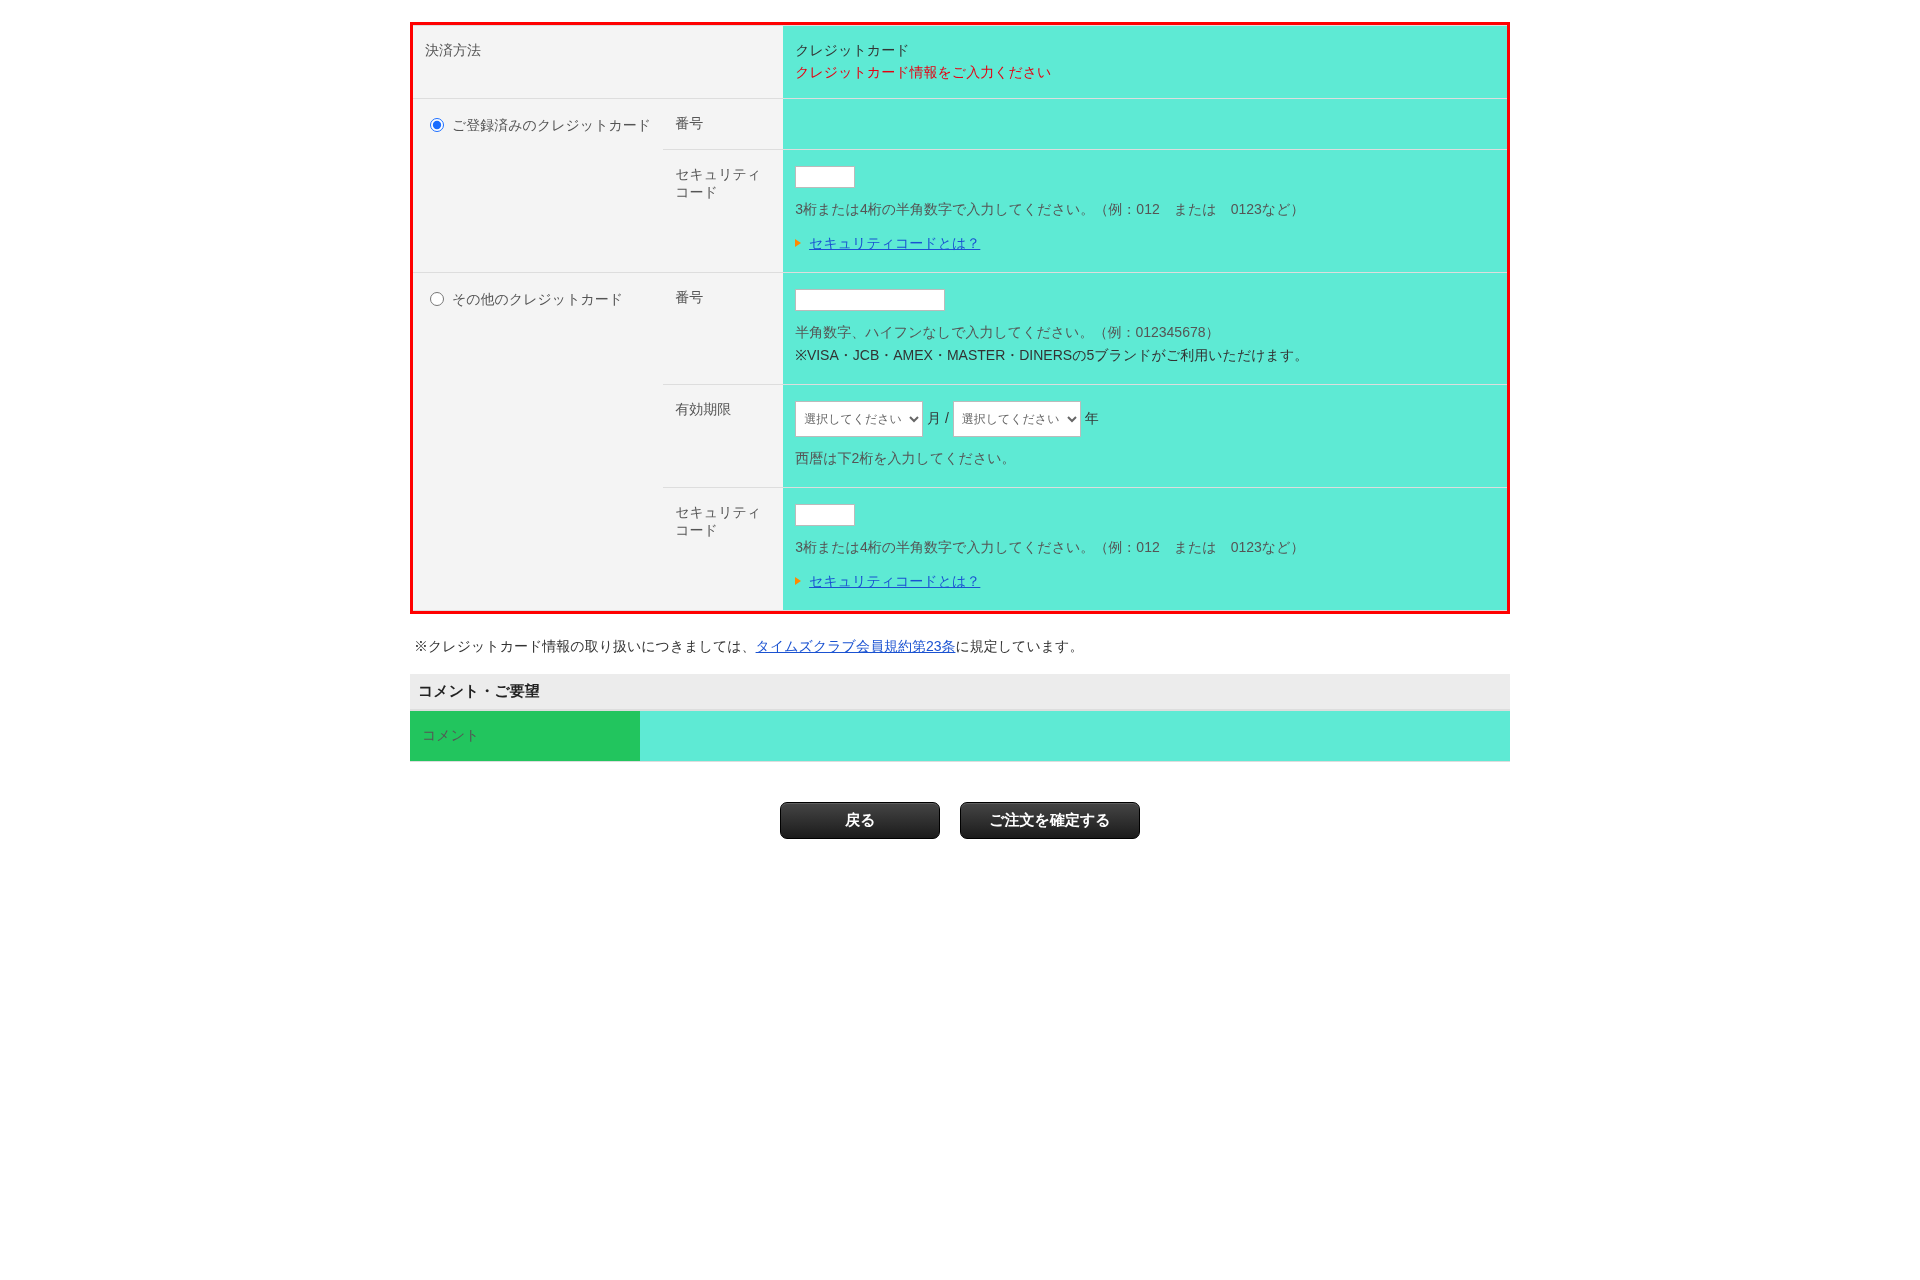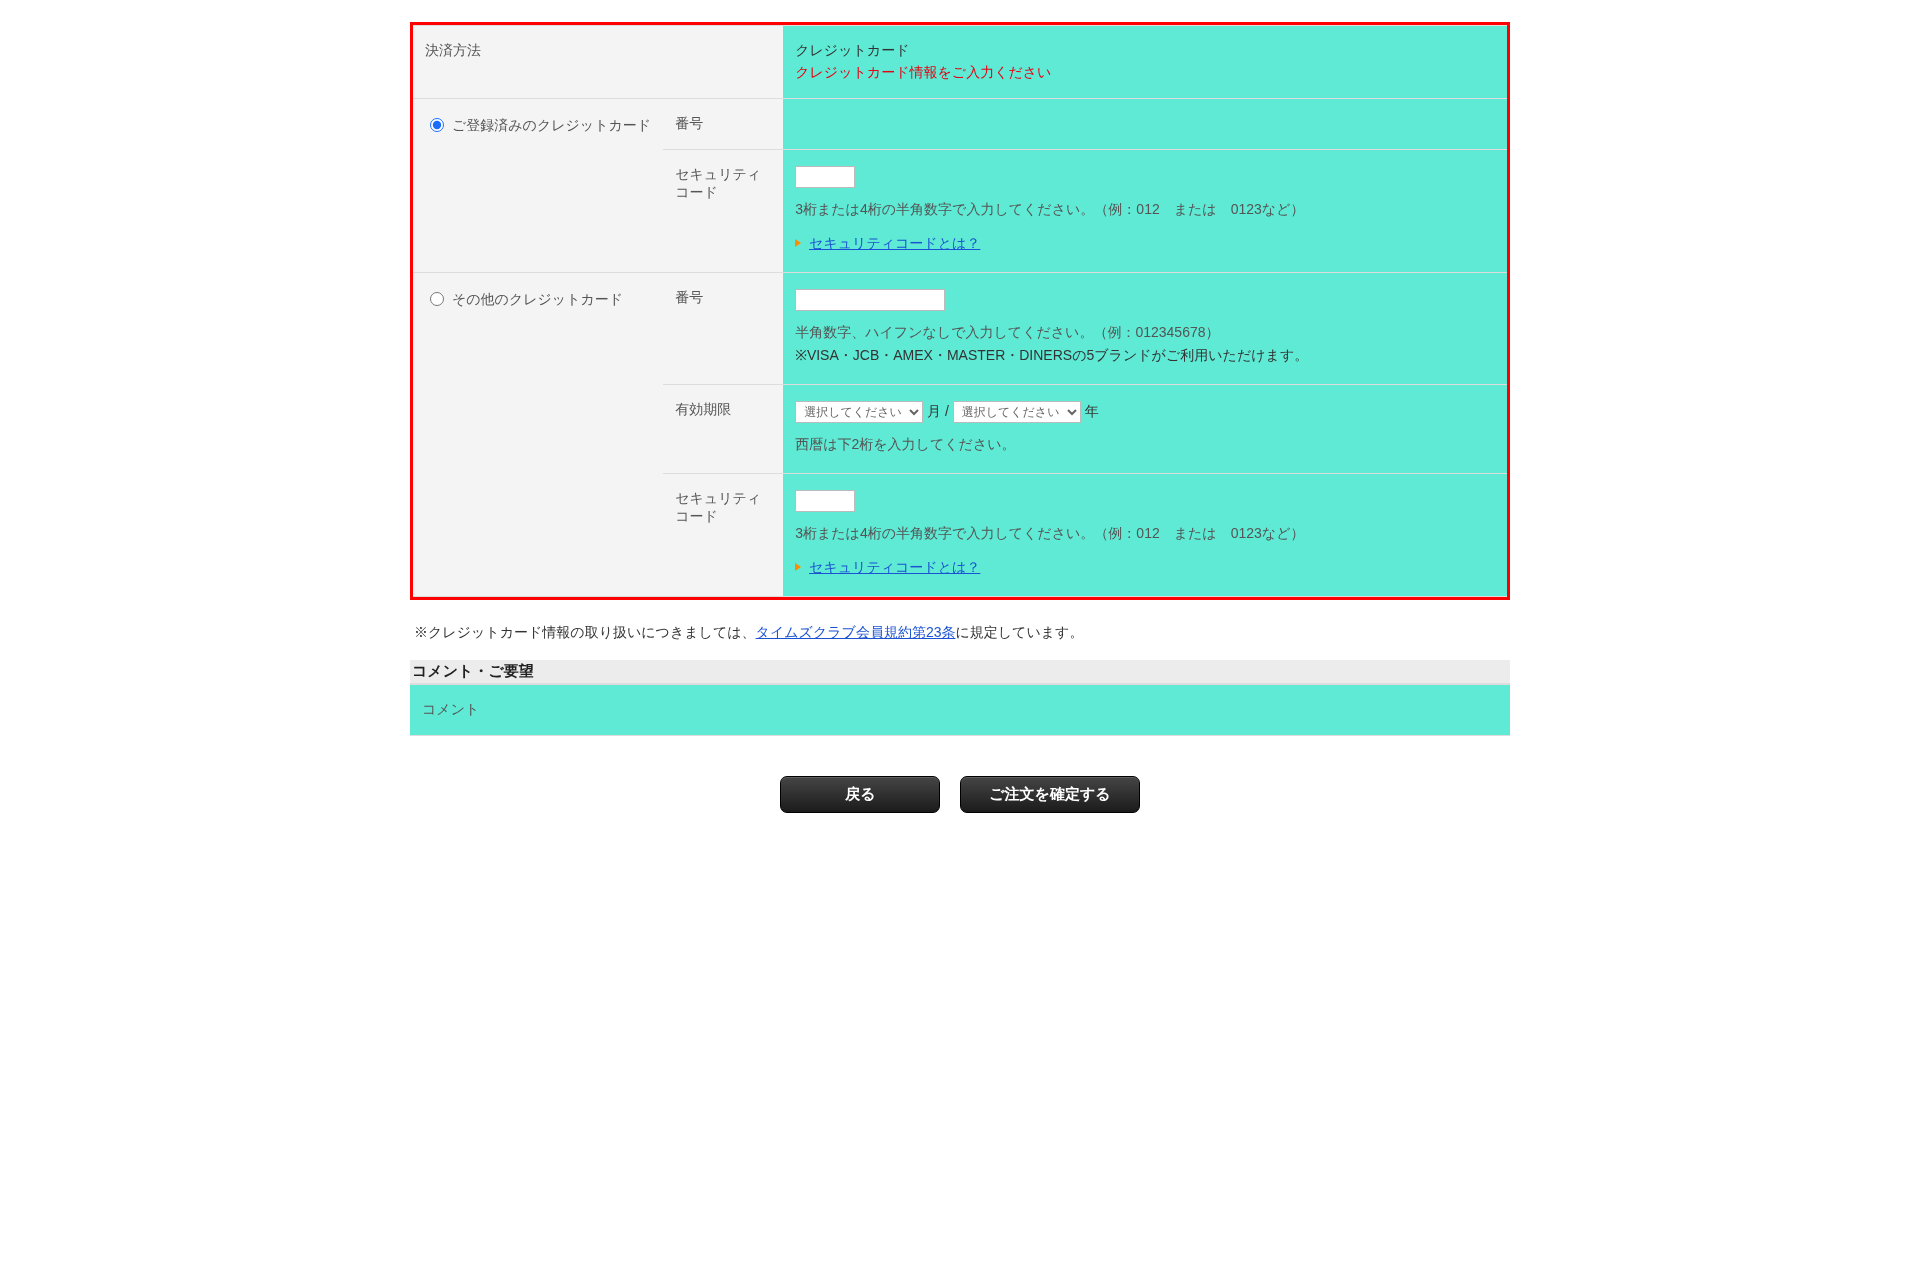--- a/index.html
+++ b/index.html
@@ -71,21 +71,21 @@
     font-size: 13px;
   }
   input[type=text].med {
     width: 150px;
     height: 22px;
     border: 1px solid #bbb;
     padding: 2px 4px;
     font-size: 13px;
   }
   select.sel {
-    height: 22px;
+    height: 36px;
     border: 1px solid #bbb;
     font-size: 12px;
     color:#666;
     background:#fff;
     padding: 0 4px;
   }
   input[type=radio]{
     accent-color:#1a6dff;
     width:14px;height:14px;
     margin-right:4px;
@@ -93,34 +93,34 @@
   }
   .footnote {
     margin: 24px 4px 18px 4px;
     color:#333;
   }
   .comment-section{
     margin-top:8px;
   }
   .comment-header{
     background:#ececec;
-    padding:2px;
+    padding:8px;
     font-weight:bold;
     font-size:15px;
     color:#222;
     border-bottom:1px solid #ddd;
   }
   .comment-row{
     border-bottom:1px solid #ddd;
   }
   .comment-row td{
     padding:16px 14px;
   }
   .comment-row td.th{
-    background:#5eead4;
+    background:#22c55e;
     width:230px;
     color:#555;
   }
   .button-row{
     text-align:center;
     margin-top:40px;
   }
   .btn{
     display:inline-block;
     min-width:160px;

